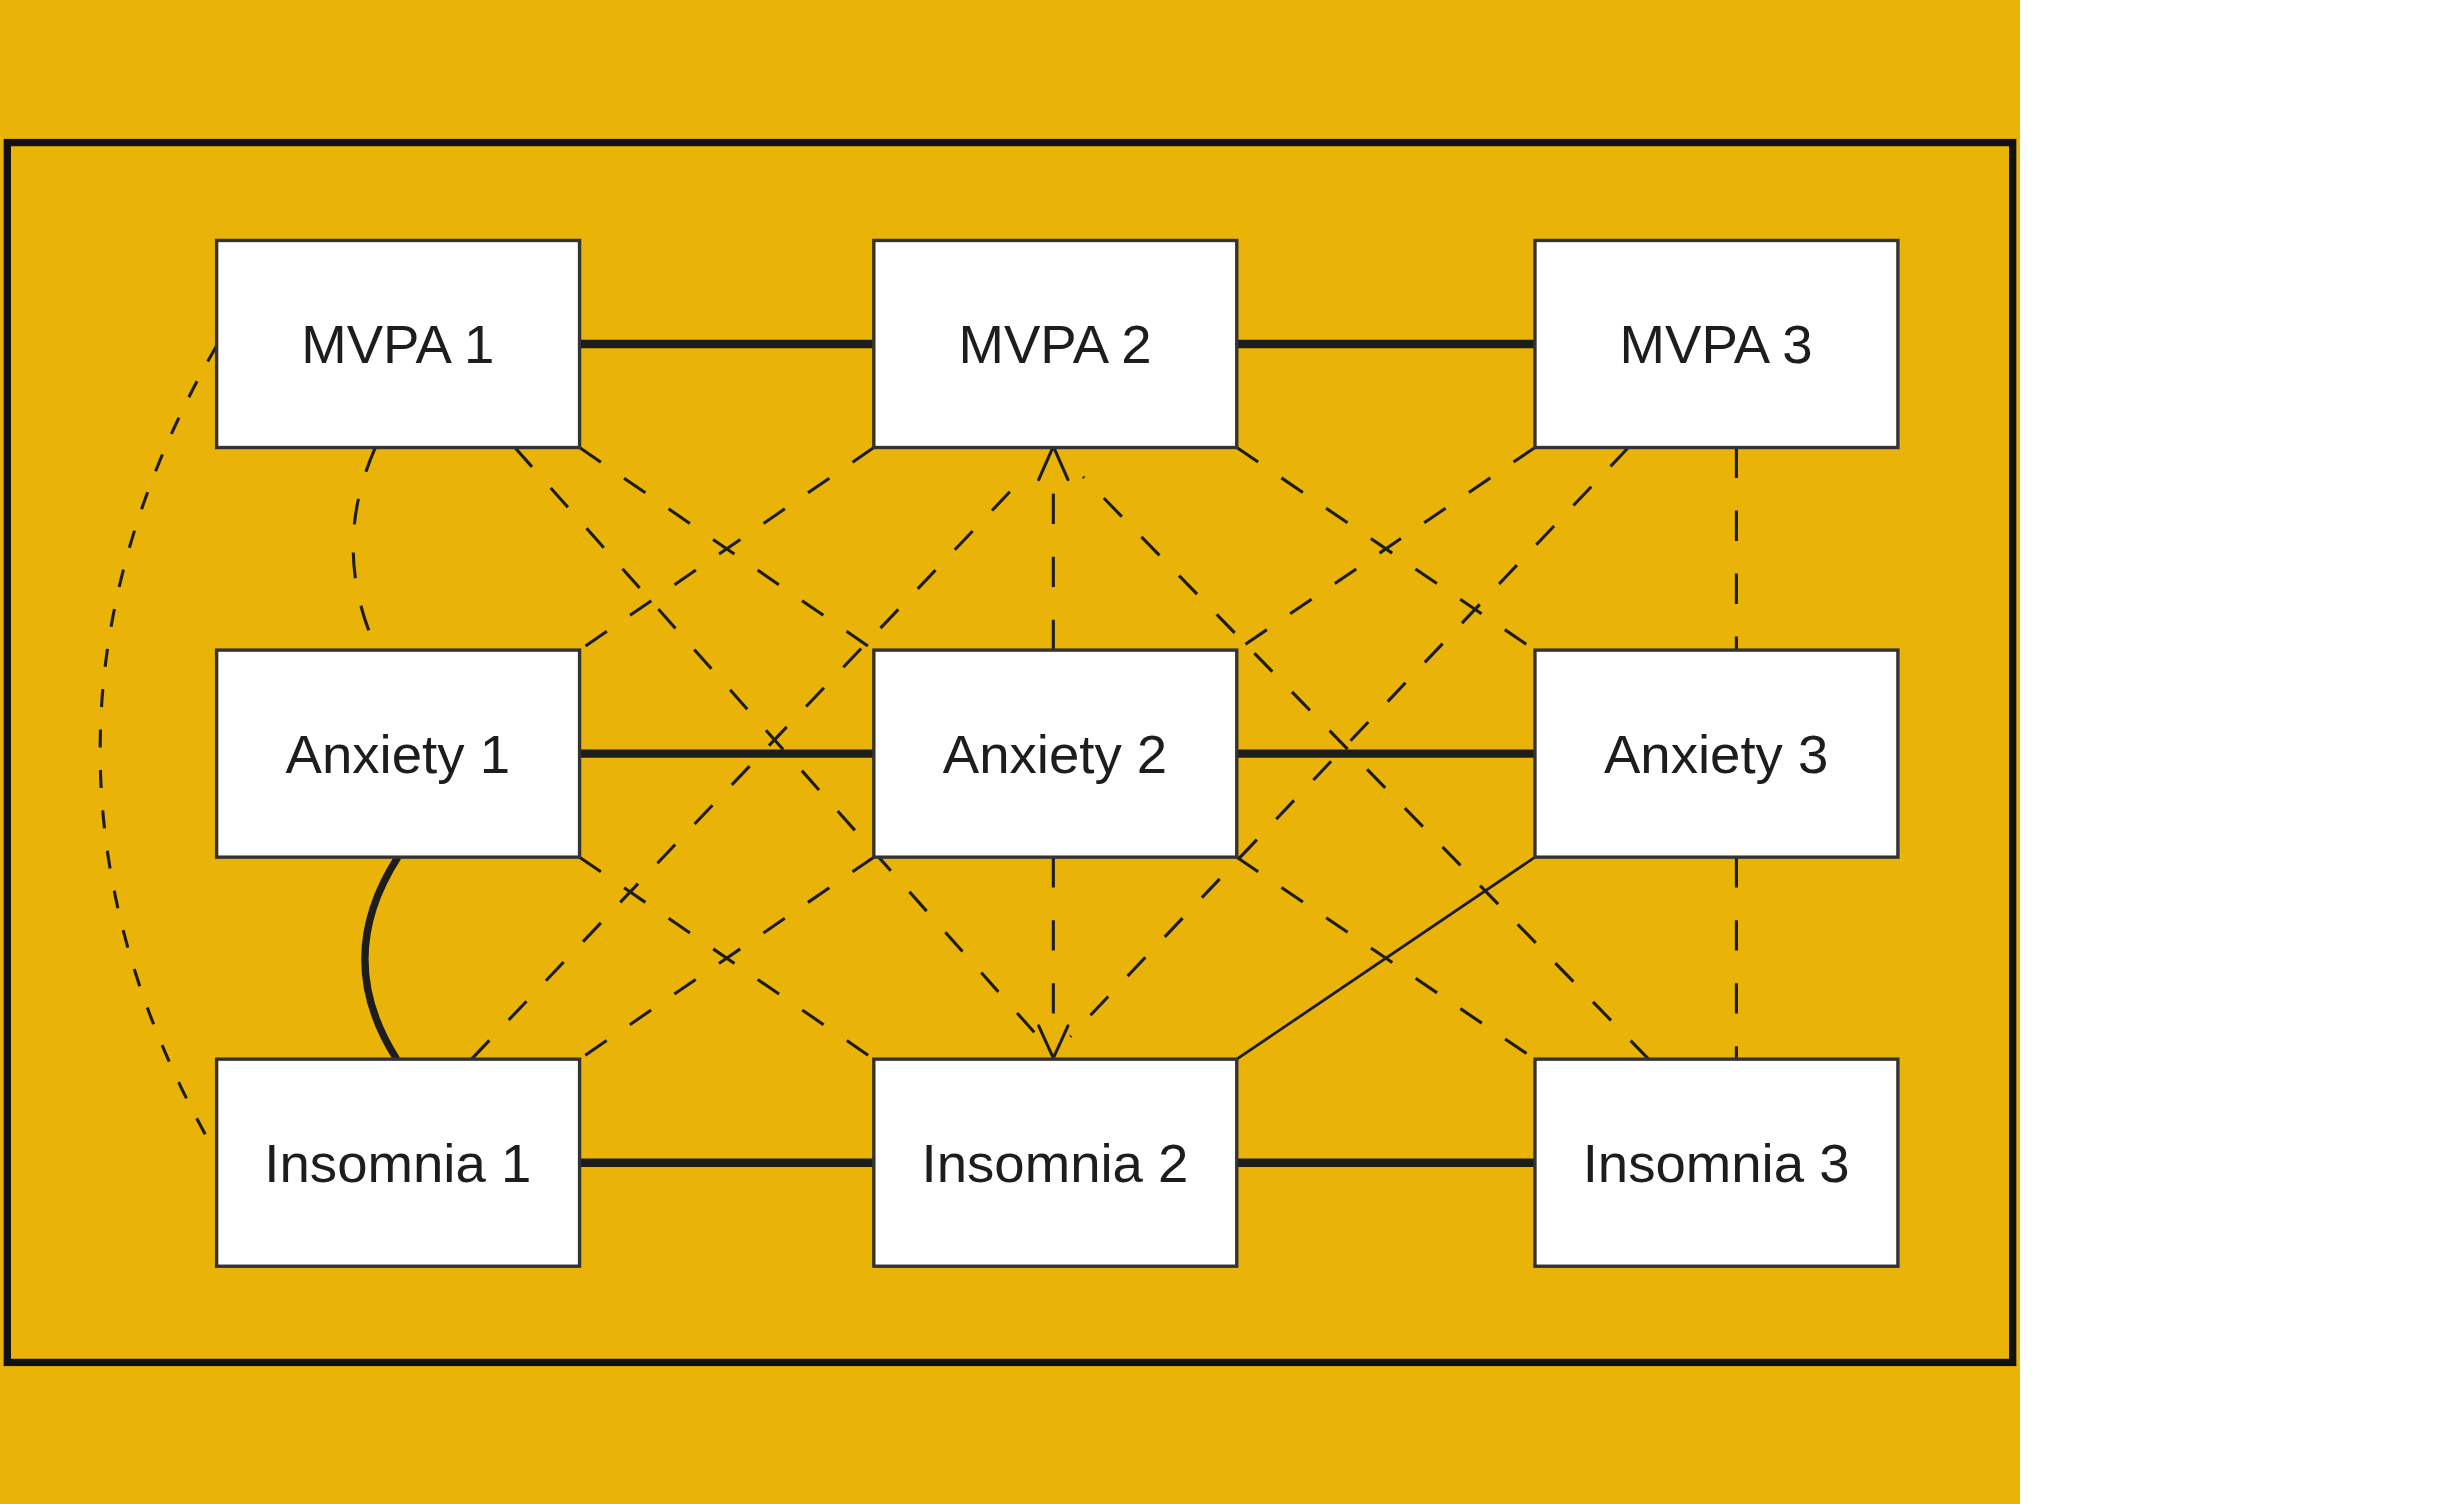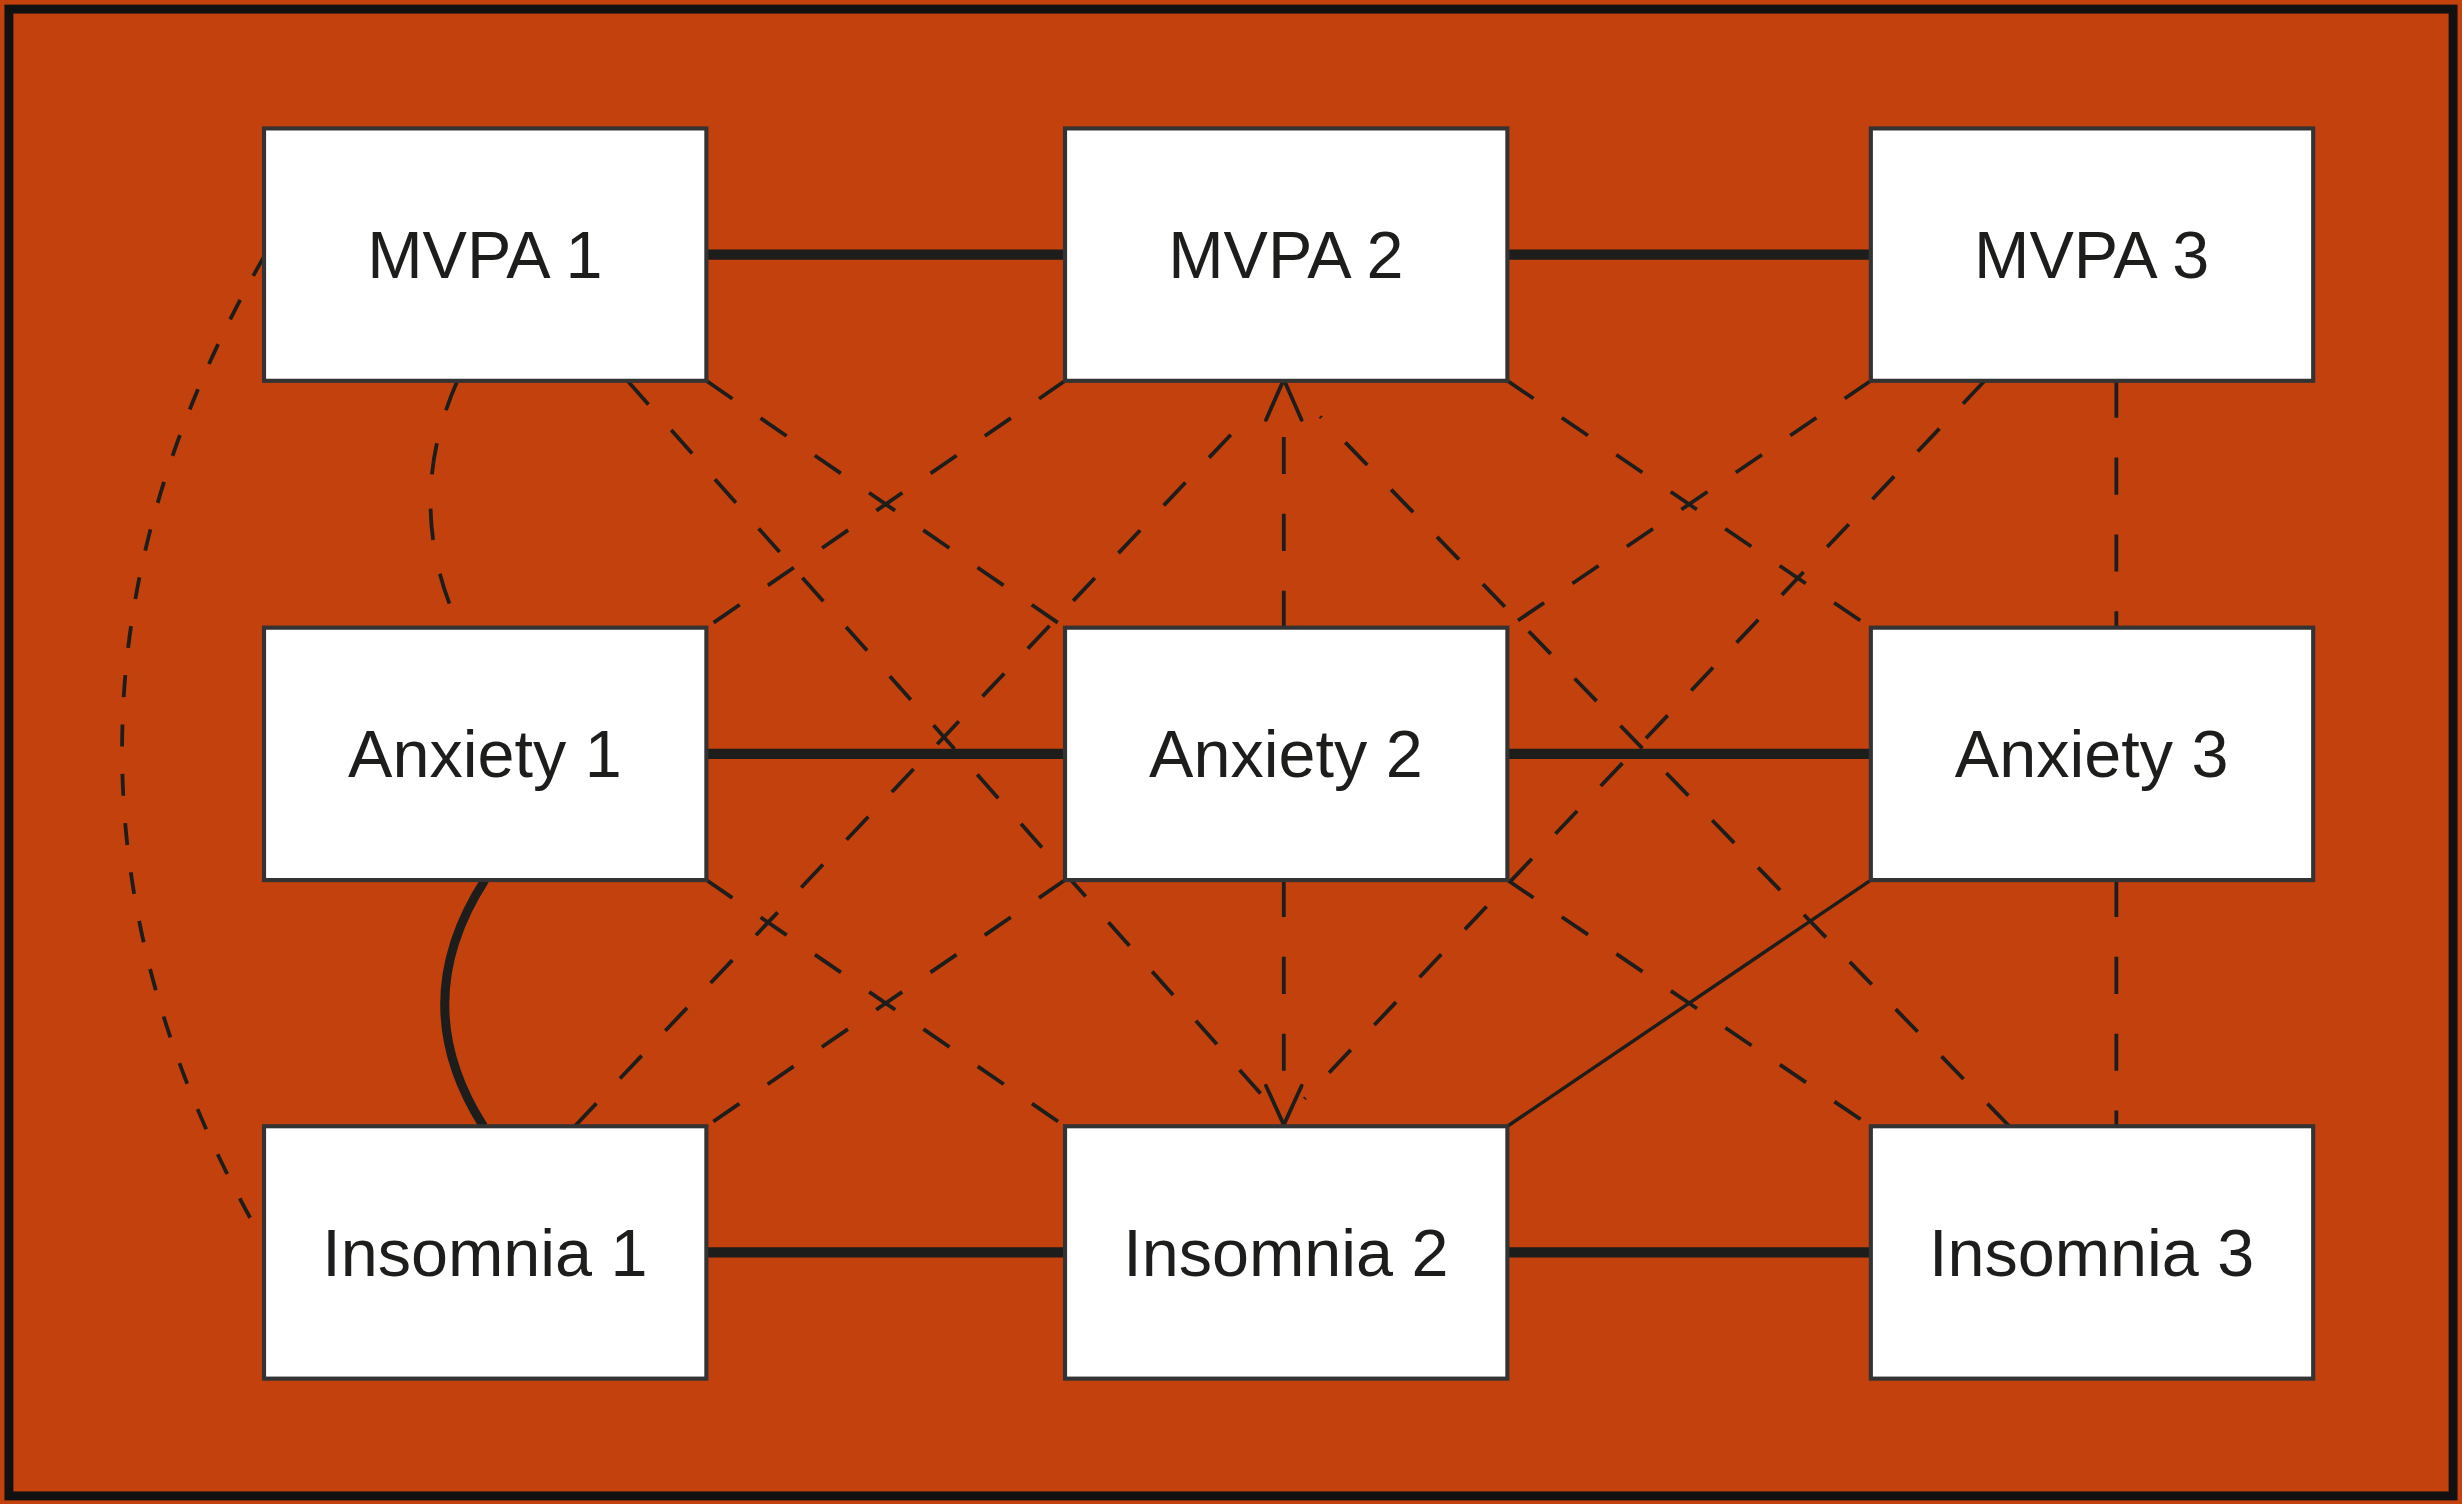--- a/index.html
+++ b/index.html
@@ -2,23 +2,23 @@
 <html style="font-size:11px"><head>
 <meta charset="utf-8">
 <style>
   html, body {
     margin: 0;
     padding: 0;
     background: #ffffff;
   }
   .stage {
     position: relative;
-    width: 2462px;
+    width: 2020px;
     height: 1505px;
-    background: #c2410c;
+    background: #eab308;
     font-family: "Liberation Sans", sans-serif;
   }
   .stage svg {
     position: absolute;
     left: 0;
     top: 0;
     width: 100%;
     height: 100%;
   }
   

